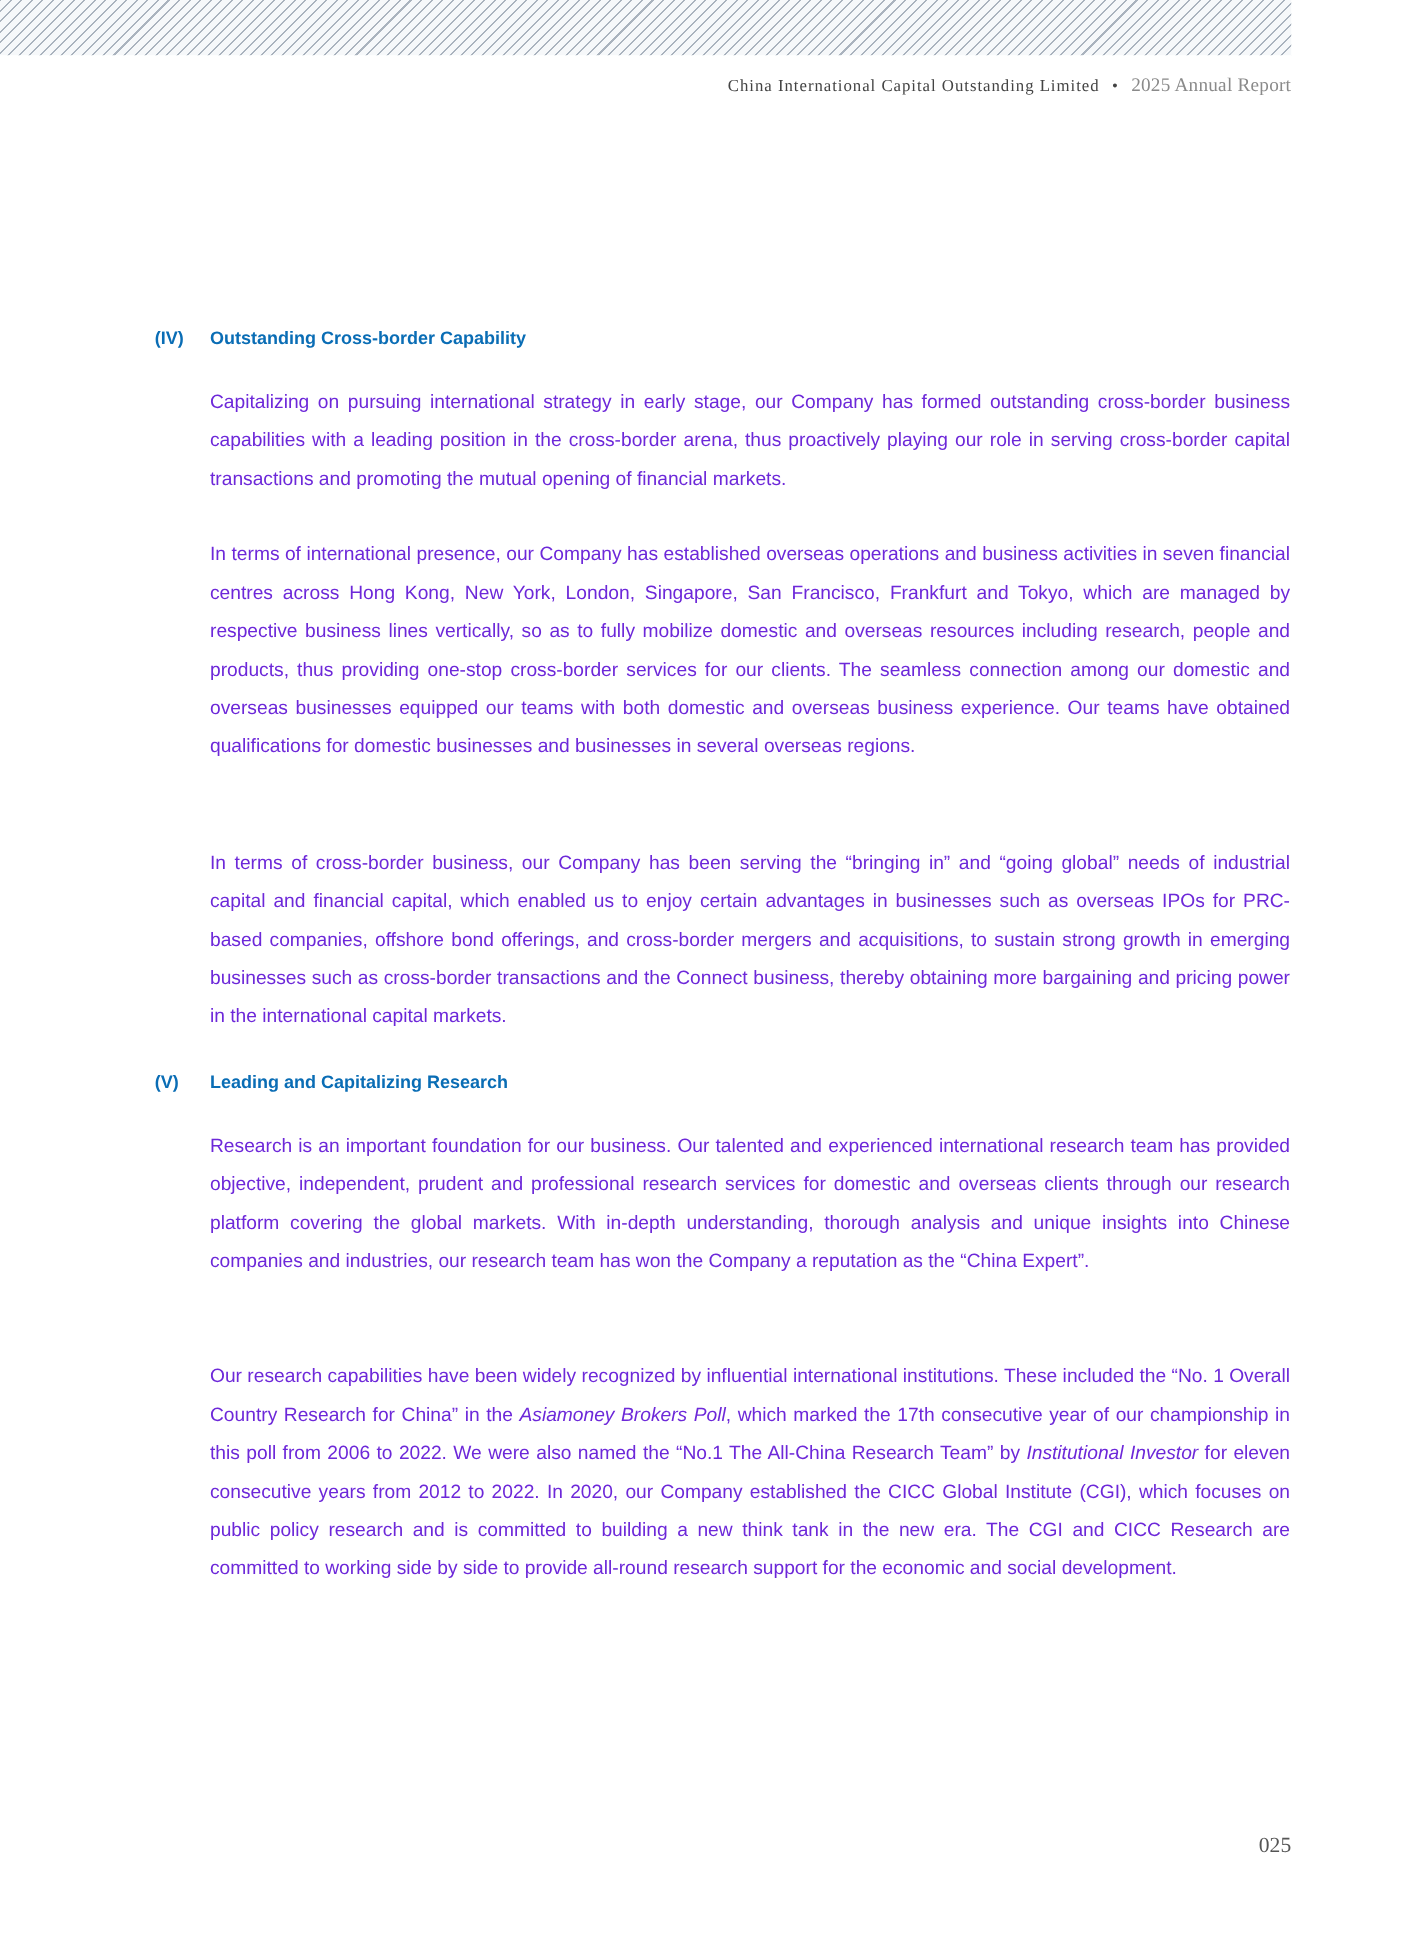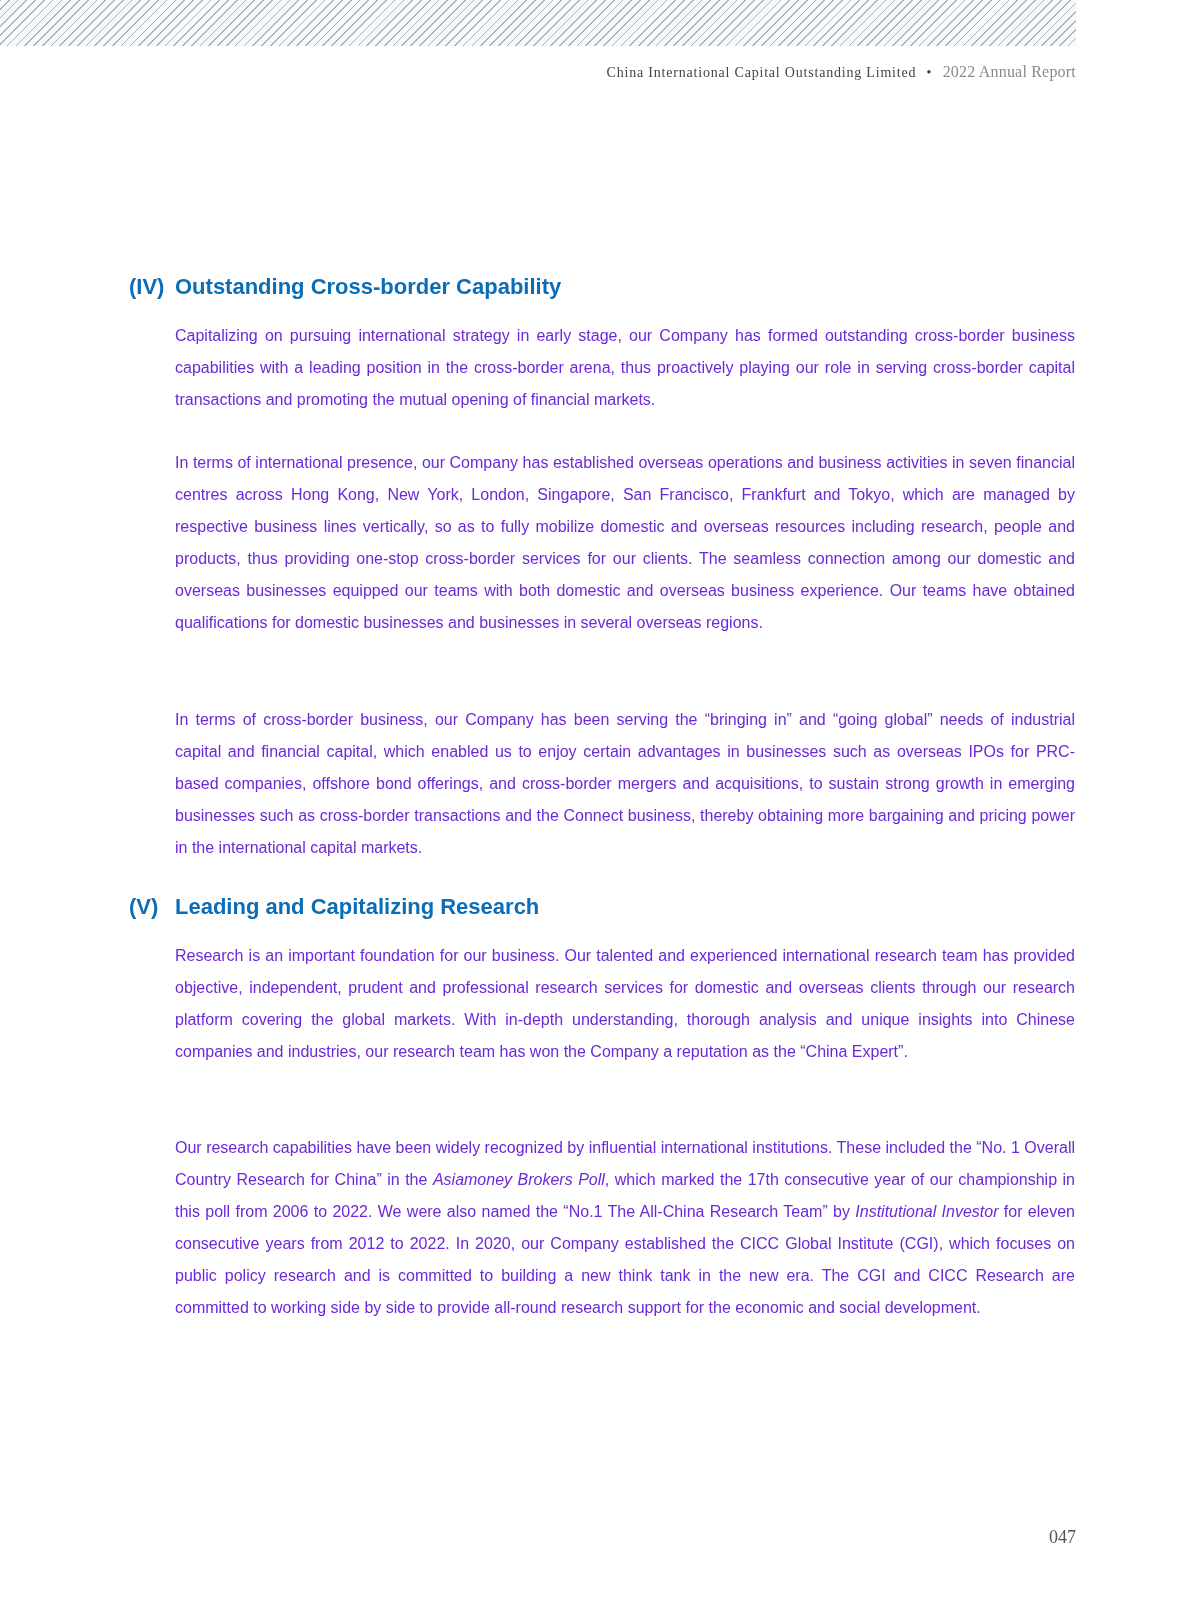--- a/index.html
+++ b/index.html
@@ -13,21 +13,21 @@
     .running-header {
       position: absolute; right: 114px; top: 63px;
       font-family: "Liberation Serif", "DejaVu Serif", serif;
       font-size: 14px; color: #444; letter-spacing: 0.8px; white-space: nowrap;
     }
     .running-header .bullet { margin: 0 6px; color: #444; }
     .running-header .report { color: #8a8a8a; font-size: 16px; letter-spacing: 0.2px; }
     .section-heading {
       position: absolute; left: 129px;
       font-family: "Liberation Sans", "DejaVu Sans", sans-serif;
-      font-weight: bold; font-size: 22px; color: #0a6db5; white-space: nowrap;
+      font-weight: bold; font-size: 15px; color: #0a6db5; white-space: nowrap;
     }
     .section-heading .num { display: inline-block; width: 46px; }
     .para {
       position: absolute; left: 175px; width: 900px;
       font-family: "Liberation Sans", "DejaVu Sans", sans-serif;
       font-size: 16px; line-height: 32px; color: #6d28d9;
       text-align: justify; text-align-last: left; margin: 0;
     }
     .para i { font-style: italic; }
     .page-number {
@@ -37,32 +37,32 @@
     }
   </style>
 </head>
 <body>
 
 <div class="hatch"></div>
 
 <div class="running-header">
   <span>China International Capital Outstanding Limited</span>
   <span class="bullet">•</span>
-  <span class="report">2022 Annual Report</span>
+  <span class="report">2025 Annual Report</span>
 </div>
 
 <div class="section-heading" style="top:274px;">
   <span class="num">(IV)</span><span>Outstanding Cross-border Capability</span>
 </div>
 
 <p class="para" style="top:320px;">Capitalizing on pursuing international strategy in early stage, our Company has formed outstanding cross-border business capabilities with a leading position in the cross-border arena, thus proactively playing our role in serving cross-border capital transactions and promoting the mutual opening of financial markets.</p>
 <p class="para" style="top:447px;">In terms of international presence, our Company has established overseas operations and business activities in seven financial centres across Hong Kong, New York, London, Singapore, San Francisco, Frankfurt and Tokyo, which are managed by respective business lines vertically, so as to fully mobilize domestic and overseas resources including research, people and products, thus providing one-stop cross-border services for our clients. The seamless connection among our domestic and overseas businesses equipped our teams with both domestic and overseas business experience. Our teams have obtained qualifications for domestic businesses and businesses in several overseas regions.</p>
 <p class="para" style="top:704px;">In terms of cross-border business, our Company has been serving the “bringing in” and “going global” needs of industrial capital and financial capital, which enabled us to enjoy certain advantages in businesses such as overseas IPOs for PRC-based companies, offshore bond offerings, and cross-border mergers and acquisitions, to sustain strong growth in emerging businesses such as cross-border transactions and the Connect business, thereby obtaining more bargaining and pricing power in the international capital markets.</p>
 
 <div class="section-heading" style="top:894px;">
   <span class="num">(V)</span><span>Leading and Capitalizing Research</span>
 </div>
 
 <p class="para" style="top:940px;">Research is an important foundation for our business. Our talented and experienced international research team has provided objective, independent, prudent and professional research services for domestic and overseas clients through our research platform covering the global markets. With in-depth understanding, thorough analysis and unique insights into Chinese companies and industries, our research team has won the Company a reputation as the “China Expert”.</p>
 
 <p class="para" style="top:1132px;"><span>Our research capabilities have been widely recognized by influential international institutions. These included the “No. 1 Overall Country Research for China” in the </span><i>Asiamoney Brokers Poll</i><span>, which marked the 17th consecutive year of our championship in this poll from 2006 to 2022. We were also named the “No.1 The All-China Research Team” by </span><i>Institutional Investor</i><span> for eleven consecutive years from 2012 to 2022. In 2020, our Company established the CICC Global Institute (CGI), which focuses on public policy research and is committed to building a new think tank in the new era. The CGI and CICC Research are committed to working side by side to provide all-round research support for the economic and social development.</span></p>
 
-<div class="page-number">047</div>
+<div class="page-number">025</div>
 
 </body></html>

